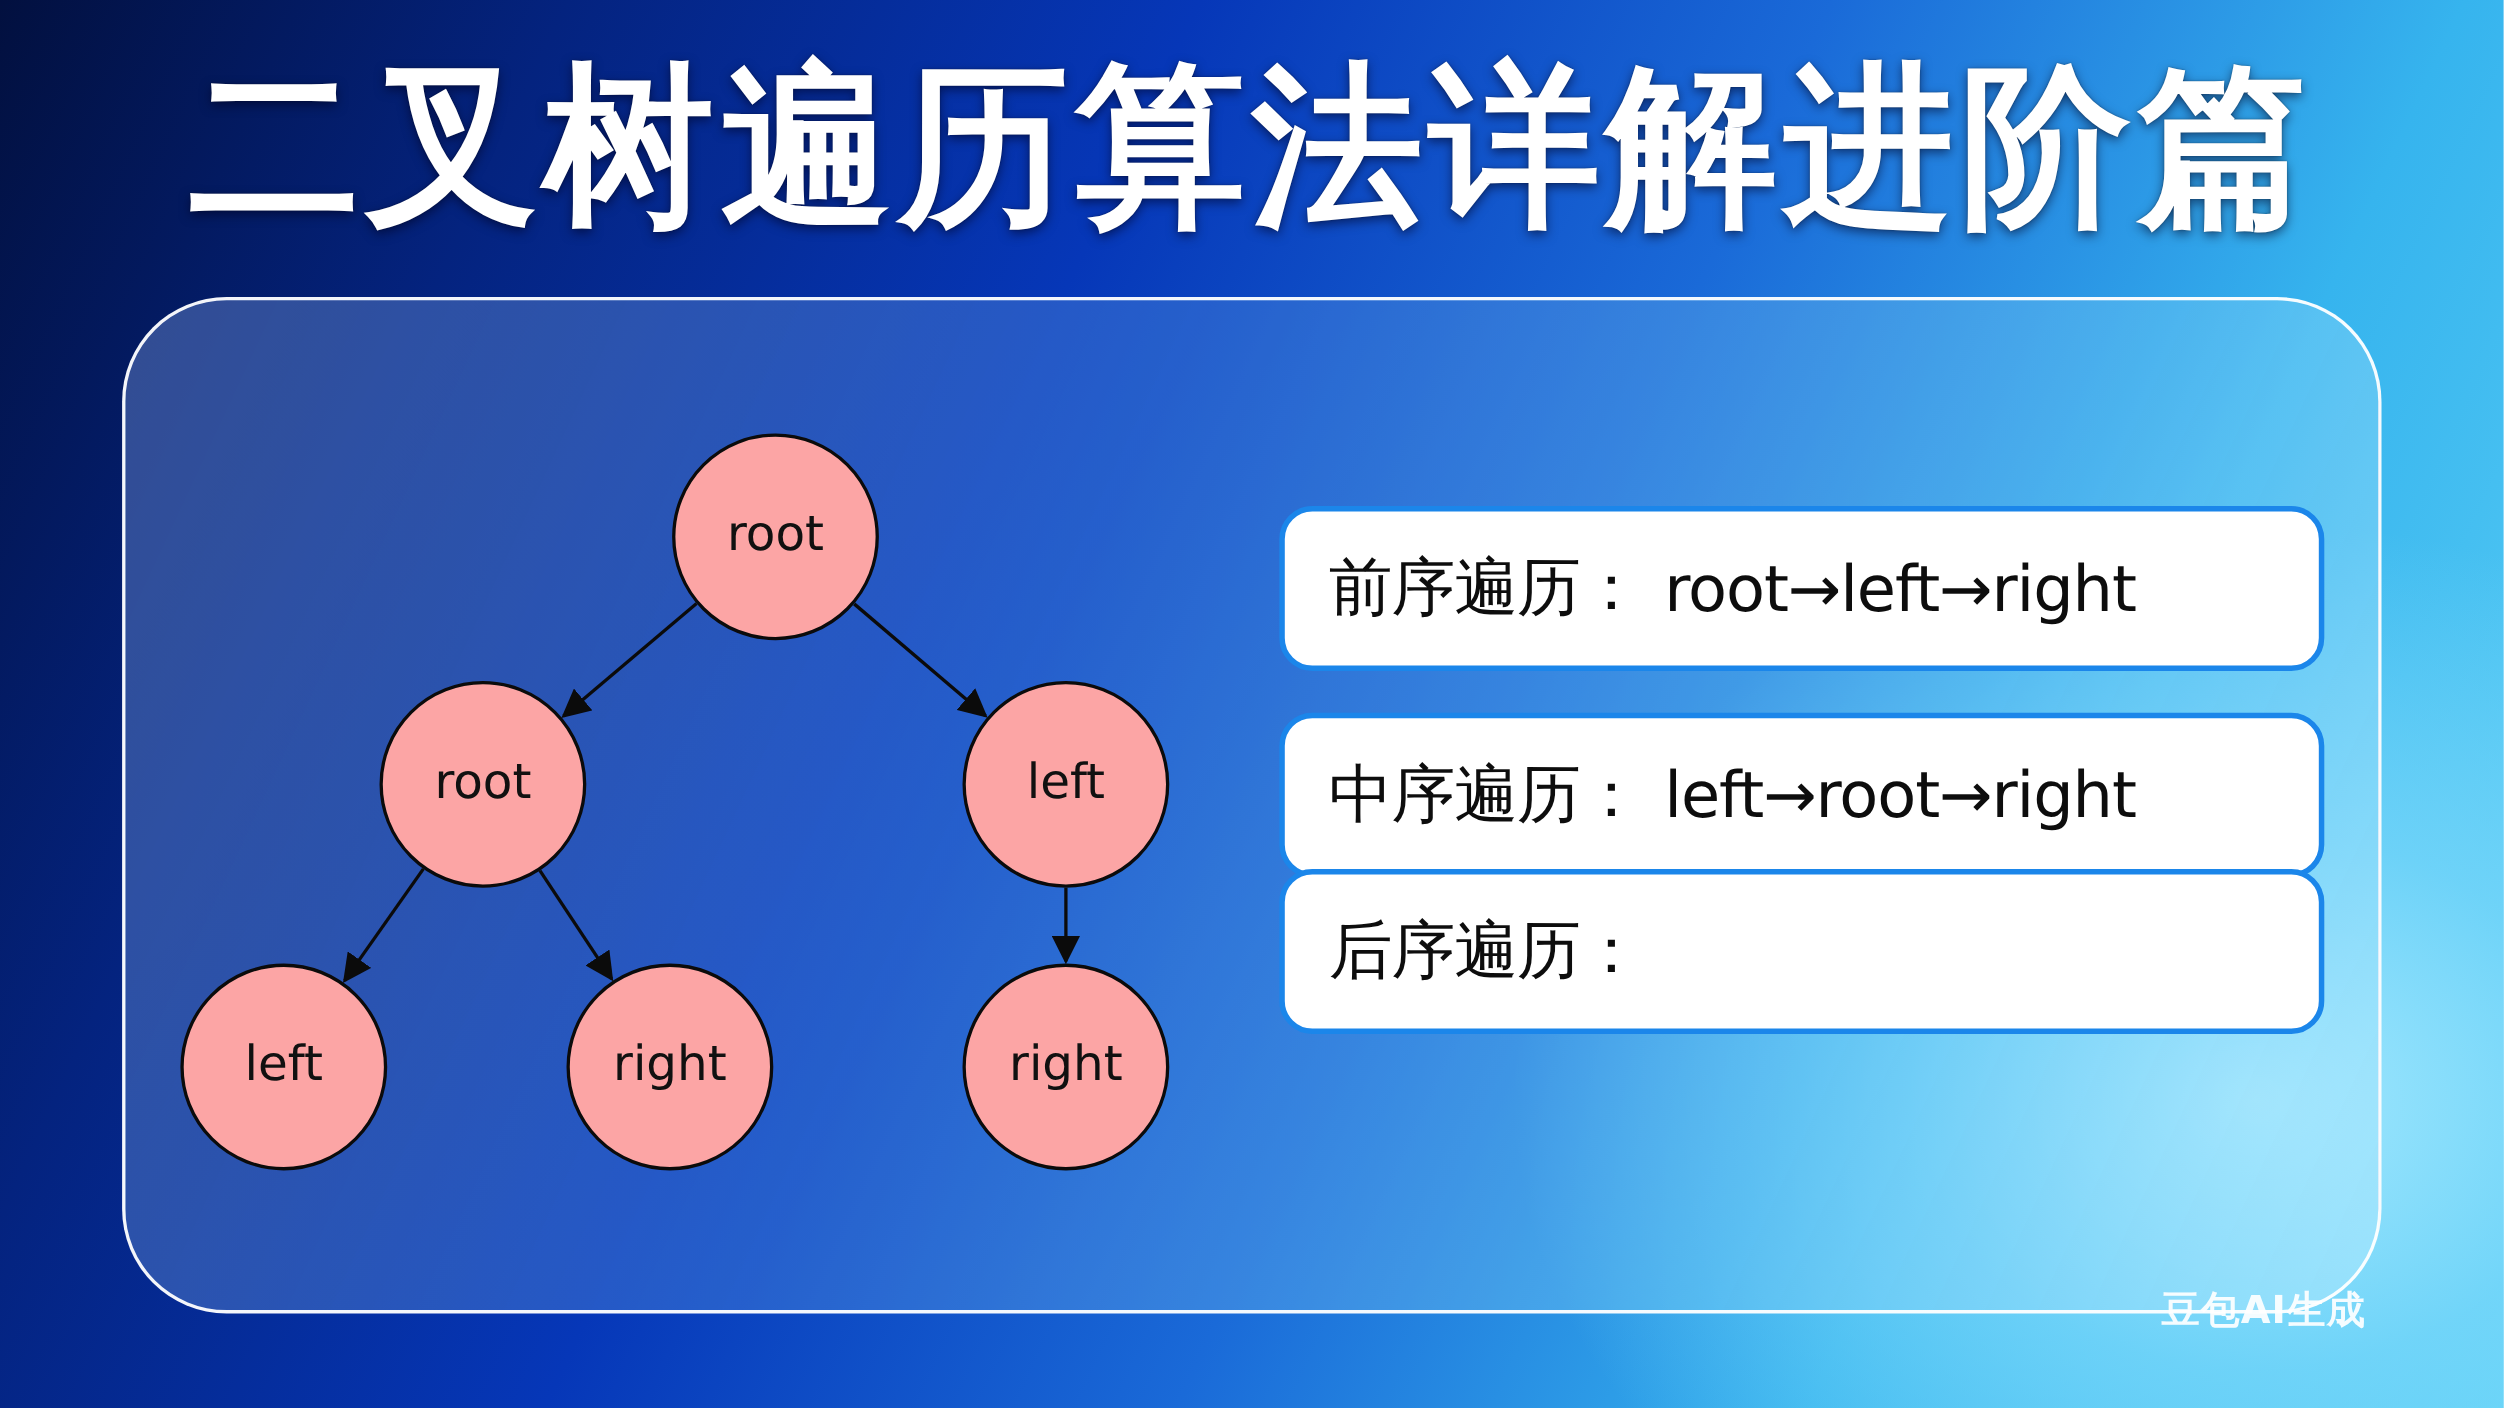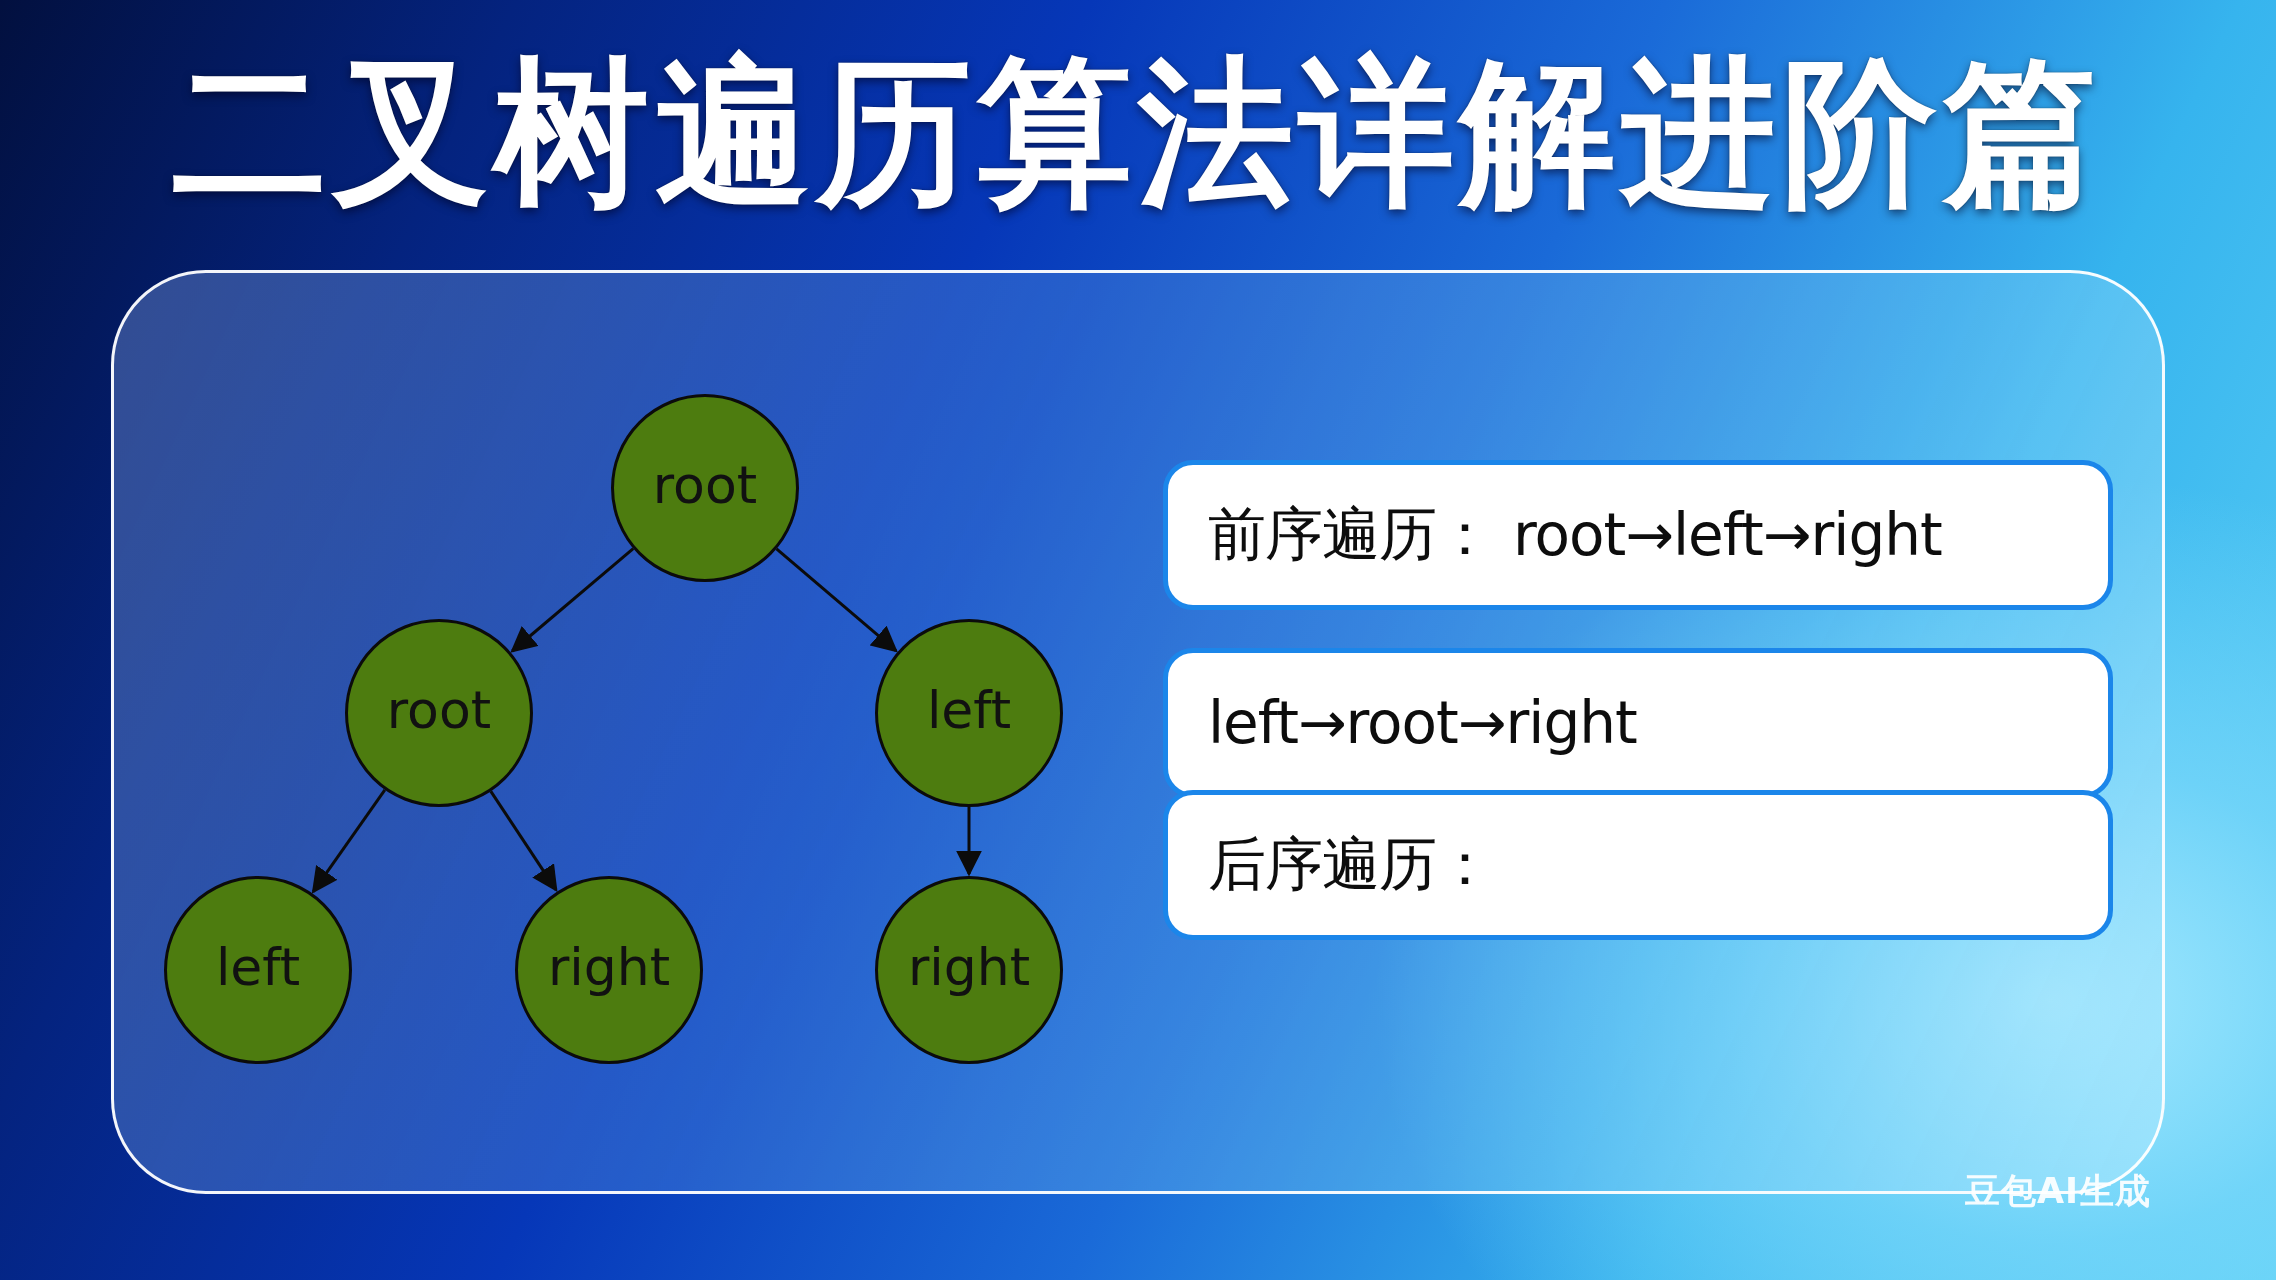--- a/index.html
+++ b/index.html
@@ -51,28 +51,28 @@
       height: 1280px;
       pointer-events: none;
     }
     .node {
       position: absolute;
       width: 188px;
       height: 188px;
       margin-left: -94px;
       margin-top: -94px;
       border-radius: 50%;
-      background: #4d7c0f;
+      background: #fca5a5;
       border: 3px solid #0b0b0b;
       box-sizing: border-box;
       display: flex;
       align-items: center;
       justify-content: center;
       font-family: "DejaVu Sans", sans-serif;
-      font-size: 52px;
+      font-size: 44px;
       color: #111111;
       padding-bottom: 6px;
     }
     .traversal-box {
       position: absolute;
       left: 1163px;
       width: 950px;
       height: 150px;
       box-sizing: border-box;
       background: #ffffff;
@@ -140,19 +140,20 @@
 </div>
 <div class="node" style="left:969px; top:970px;">
   <span>right</span>
 </div>
 
 <div class="traversal-box" style="top:460px;">
   <span class="label">前序遍历：</span>
   <span>root→left→right</span>
 </div>
 <div class="traversal-box" style="top:648px;">
+  <span class="label">中序遍历：</span>
   <span>left→root→right</span>
 </div>
 <div class="traversal-box" style="top:790px;">
   <span class="label">后序遍历：</span>
 </div>
 
 <div class="watermark">豆包AI生成</div>
 
 </body></html>

